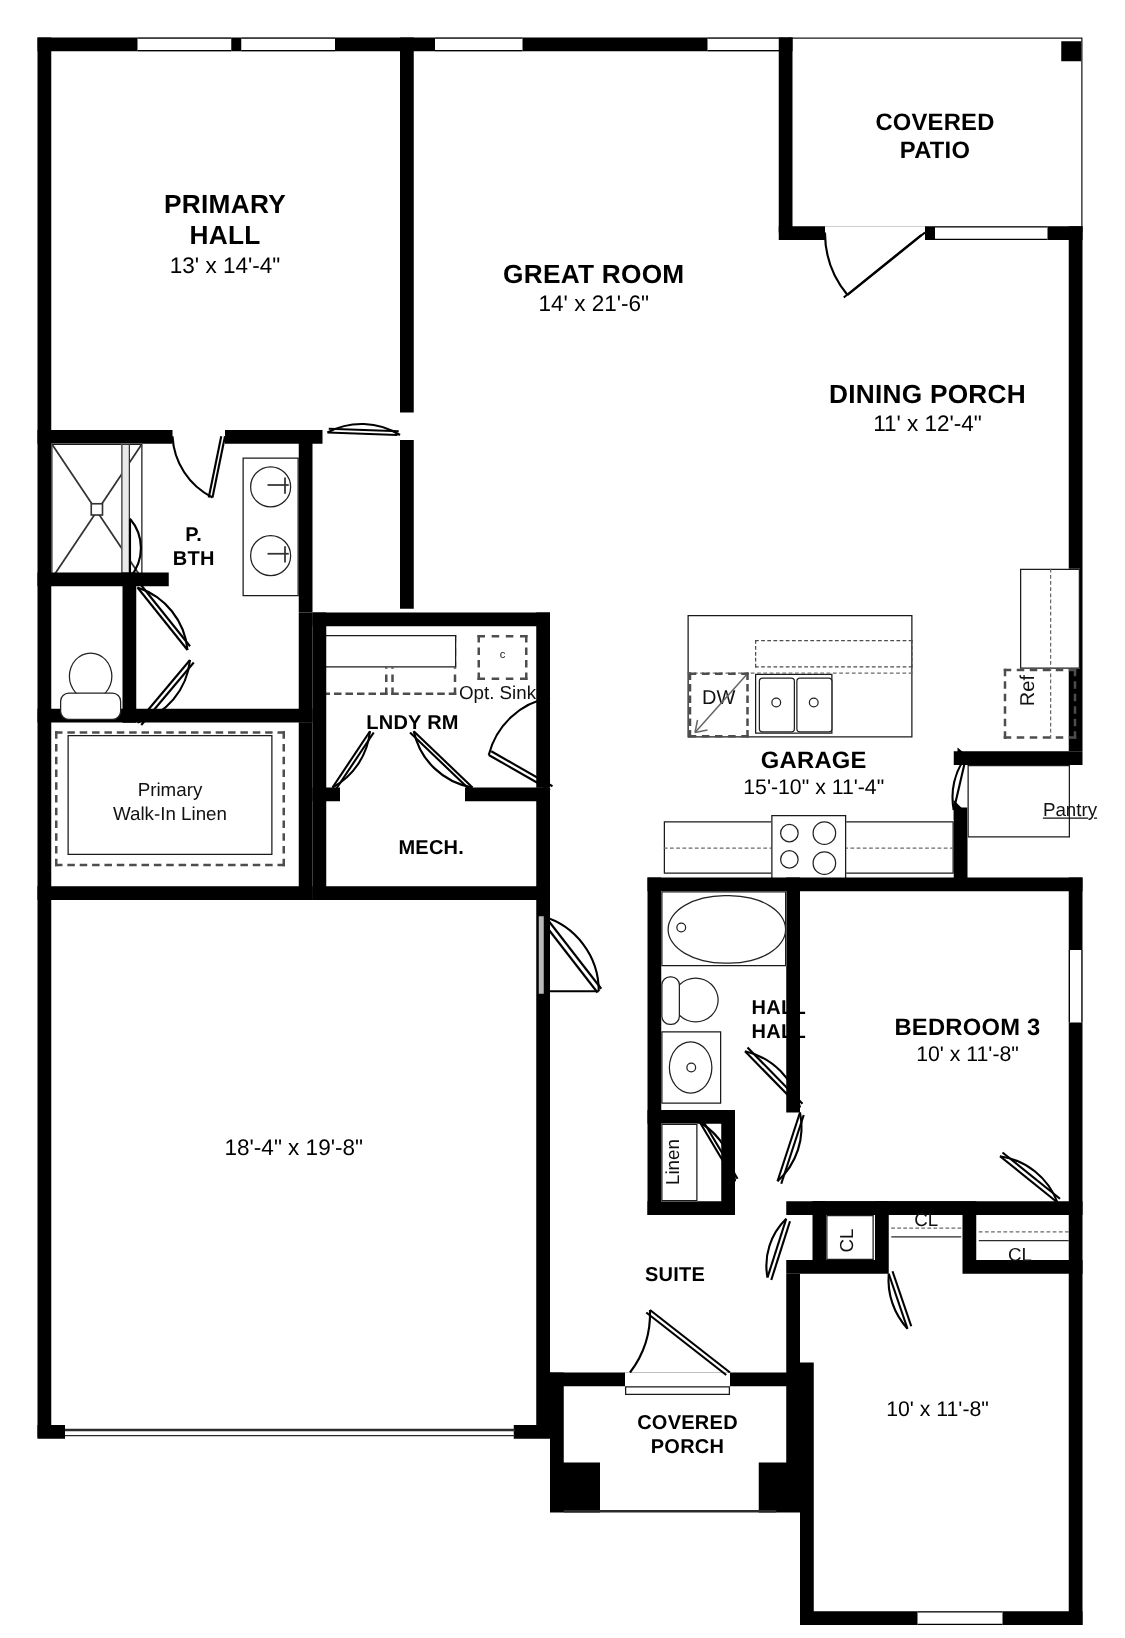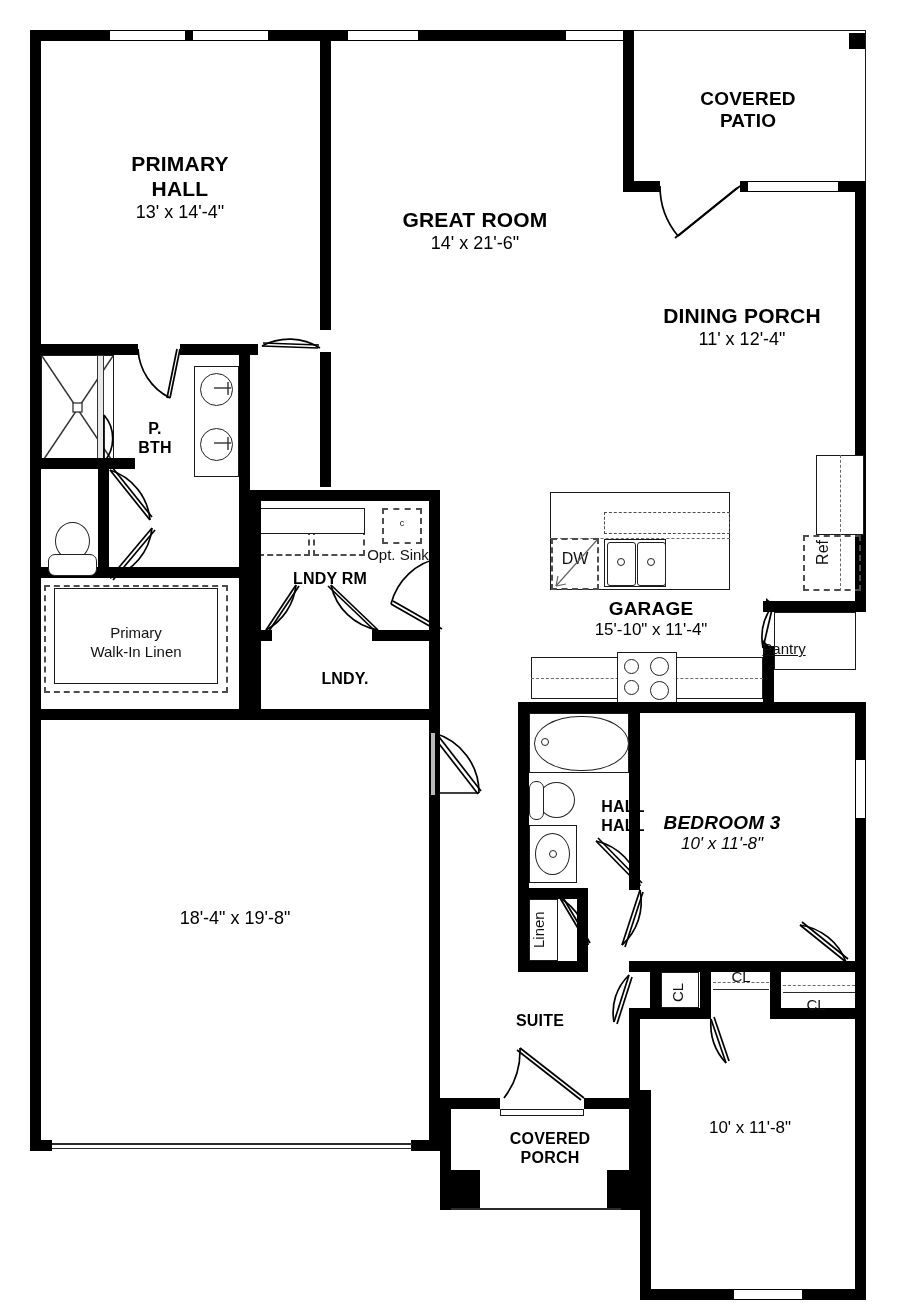--- a/index.html
+++ b/index.html
@@ -341,35 +341,35 @@
     <span>Primary</span><br>
     <span>Walk-In Linen</span>
   </div>
 
   <div class="lbl sml" style="left:265px;top:570px;width:130px;">
     <div class="nm">LNDY RM</div>
   </div>
   <div class="plainlbl" style="left:360px;top:546px;width:76px;"><span>Opt. Sink</span></div>
 
   <div class="lbl sml" style="left:280px;top:670px;width:130px;">
-    <div class="nm">LNDY.</div>
+    <div class="nm">MECH.</div>
   </div>
 
   <div class="lbl big" style="left:110px;top:908px;width:250px;">
     <div class="dim">18'-4" x 19'-8"</div>
   </div>
 
   <div class="lbl sml" style="left:578px;top:798px;width:90px;">
     <div class="nm">HALL</div>
     <div class="nm">HALL</div>
   </div>
 
   <div class="plainlbl vert" style="left:530px;top:900px;width:26px;height:60px;"><span>Linen</span></div>
 
-  <div class="lbl med" style="left:612px;top:812px;width:220px;font-style:italic;">
+  <div class="lbl med" style="left:664px;top:812px;width:220px;">
     <div class="nm">BEDROOM 3</div>
     <div class="dim">10' x 11'-8"</div>
   </div>
 
   <div class="lbl med" style="left:640px;top:1118px;width:220px;">
     <div class="dim">10' x 11'-8"</div>
   </div>
 
   <div class="lbl sml" style="left:485px;top:1012px;width:110px;">
     <div class="nm">SUITE</div>
@@ -377,15 +377,15 @@
 
   <div class="lbl sml" style="left:480px;top:1130px;width:140px;">
     <div class="nm">COVERED</div>
     <div class="nm">PORCH</div>
   </div>
 
   <div class="plainlbl vert" style="left:669px;top:975px;width:22px;height:34px;font-weight:normal;"><span>CL</span></div>
   <div class="plainlbl" style="left:715px;top:968px;width:52px;"><span>CL</span></div>
   <div class="plainlbl" style="left:790px;top:996px;width:52px;"><span>CL</span></div>
 
-  <div class="plainlbl" style="left:748px;top:640px;width:72px;text-decoration:underline;"><span>Pantry</span></div>
+  <div class="plainlbl" style="left:820px;top:640px;width:72px;text-decoration:underline;"><span>Pantry</span></div>
 
 </div>
 
 </body></html>

